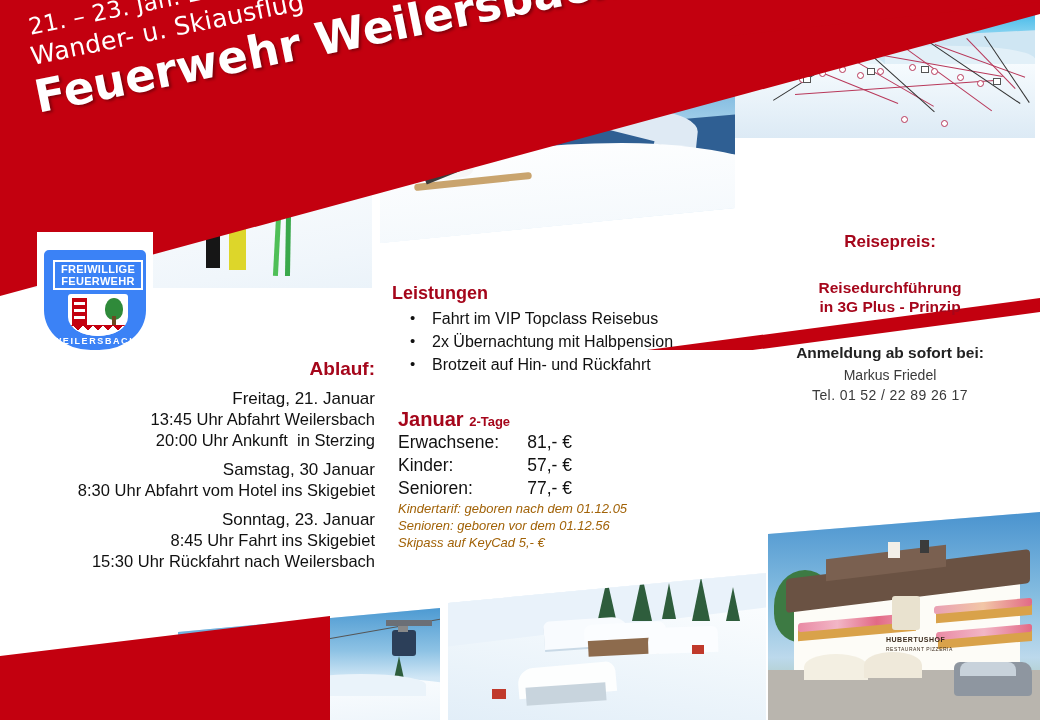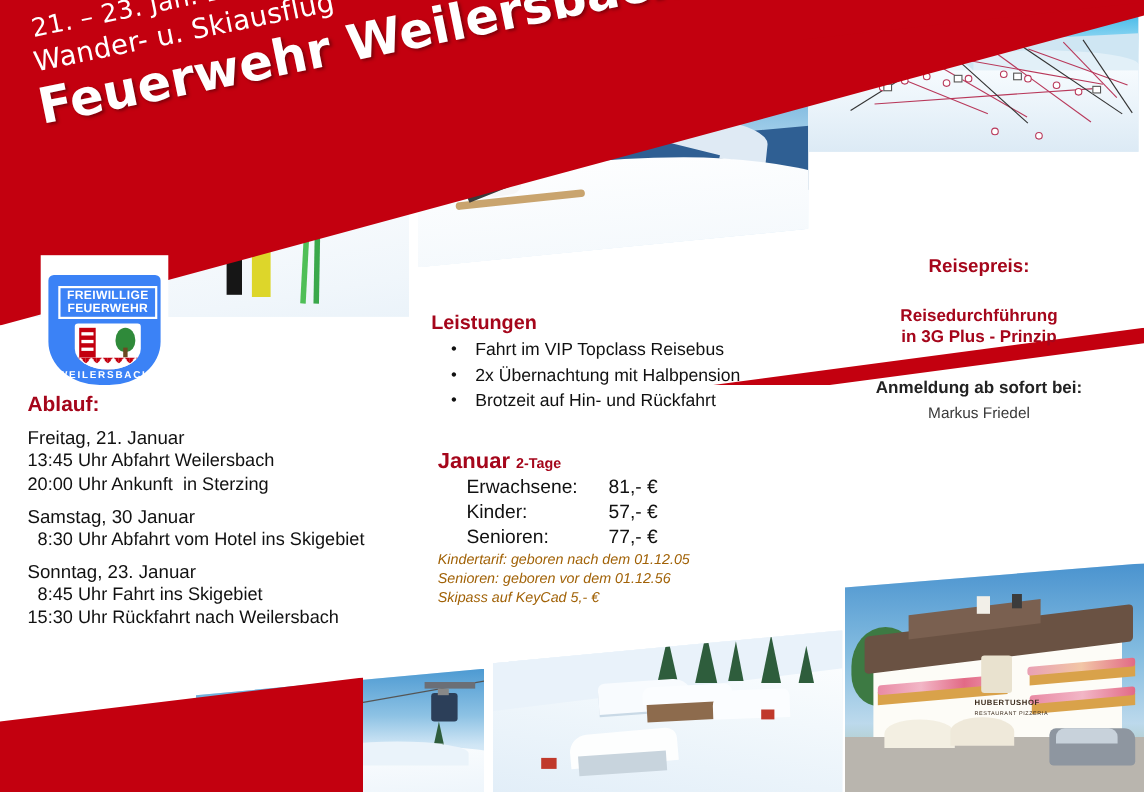--- a/index.html
+++ b/index.html
@@ -122,36 +122,36 @@
       font-family:"DejaVu Sans",sans-serif;}
   .hdr-sub{color:#fff;font-size:25px;font-weight:400;margin:2px 0 0 14px;letter-spacing:.3px;
       font-family:"DejaVu Sans",sans-serif;}
   .hdr-title{color:#fff;font-size:45px;font-weight:bold;margin:0px 0 0 10px;letter-spacing:0px;
       font-family:"DejaVu Sans",sans-serif;text-shadow:2px 2px 3px rgba(0,0,0,.35);}
 
   
   .blk{position:absolute;z-index:25;}
   .h-red{color:#A5061B;font-weight:bold;}
 
-  #ablauf{left:25px;top:358px;width:350px;}
+  #ablauf{left:25px;top:358px;width:350px;text-align:right;}
   #ablauf .ttl{font-size:19px;margin-bottom:7px;}
   #ablauf .day{font-size:17px;font-weight:normal;color:#111;margin-top:9px;}
   #ablauf .line{font-size:16.5px;color:#111;line-height:21px;white-space:pre;}
 
   #leistungen{left:392px;top:283px;width:330px;}
   #leistungen .ttl{font-size:18px;margin-bottom:3px;}
   #leistungen ul{margin:0;padding:0 0 0 18px;list-style:none;}
   #leistungen li{font-size:16px;color:#111;line-height:23px;position:relative;padding-left:22px;}
   #leistungen li:before{content:"\2022";position:absolute;left:0;top:-1px;font-size:15px;color:#111;}
 
   #skipass{left:398px;top:408px;width:290px;}
   #skipass .ttl{font-size:20px;}
   #skipass .ttl .small{font-size:13px;}
   #skipass .row{font-size:17.5px;color:#111;line-height:23px;display:flex;}
-  #skipass .row .lab{width:112px;margin-left:26px;}
+  #skipass .row .lab{width:112px;}
   #skipass .row .val{width:62px;text-align:right;}
   #skipass .fine{font-size:13px;color:#a16207;line-height:17px;font-style:italic;}
 
   #right{left:745px;top:232px;width:290px;text-align:center;}
   #right .rp{font-size:17px;font-weight:bold;color:#A5061B;}
   #right .rp-val{font-size:18px;font-weight:bold;color:#111;margin-top:11px;}
   #right .rd{font-size:15.5px;font-weight:bold;color:#A5061B;line-height:19px;margin-top:26px;}
   #right .anm{font-size:15.5px;font-weight:bold;color:#222;margin-top:28px;}
   #right .nm{font-size:14px;color:#3a3a3a;margin-top:5px;}
   #right .tel{font-size:14px;color:#3a3a3a;margin-top:4px;letter-spacing:.4px;}
@@ -370,15 +370,16 @@
   </div>
 
   <div class="blk" id="right">
     <div class="rp">Reisepreis:</div>
     <div class="rd">
       <div>Reisedurchführung</div>
       <div>in 3G Plus - Prinzip</div>
     </div>
     <div class="anm">Anmeldung ab sofort bei:</div>
     <div class="nm">Markus  Friedel</div>
+    <div class="tel">Tel.  01 52 / 22 89 26 17</div>
   </div>
 
 </div>
 
 </body></html>

